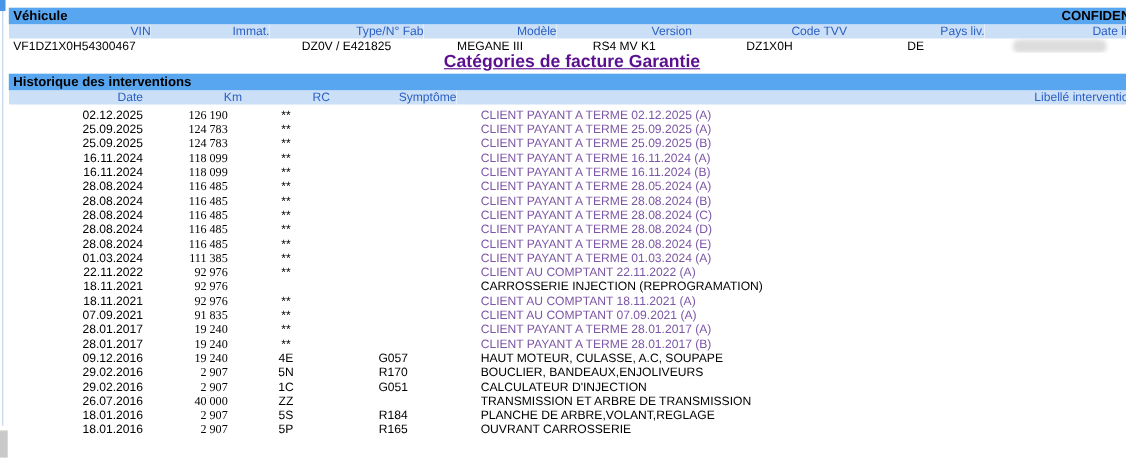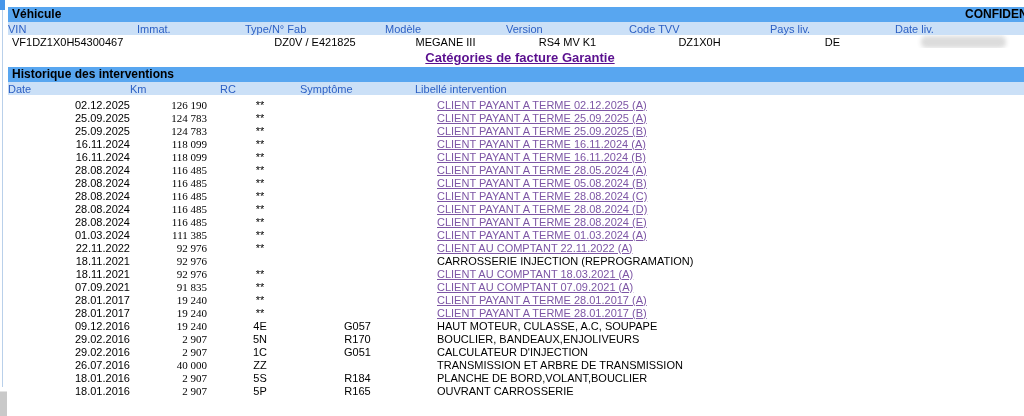--- a/index.html
+++ b/index.html
@@ -15,34 +15,34 @@
   
   .frag-topleft{position:absolute;left:0;top:0;width:5px;height:10px;background:#4796ea;}
   .frame-line{position:absolute;left:2px;top:10px;width:1px;height:377px;background:#b9d0ea;}
   .frame-scrollbar{position:absolute;left:0;top:391px;width:7px;height:25px;background:#c9c9c9;border-top:1px solid #e3e3e3;}
   .page{position:absolute;left:8px;top:7px;width:1024px;}
   .section-bar{position:relative;background:var(--bar-blue);height:15px;line-height:15px;
     font-size:12px;font-weight:bold;padding-left:4px;overflow:hidden;}
   .confid{position:absolute;left:957px;top:0;white-space:nowrap;font-size:12px;font-weight:bold;color:#000;}
   table{border-collapse:collapse;table-layout:fixed;width:1024px;}
   th,td{font-size:11px;font-weight:normal;white-space:nowrap;overflow:hidden;height:13px;padding:0;}
-  .hdr-row th{background:var(--light-blue);color:var(--head-text);text-align:left;}
+  .hdr-row th{background:var(--light-blue);color:var(--head-text);text-align:right;}
   .veh-vals td{text-align:center;}
   .veh-vals td.vin{text-align:left;padding-left:4px;}
   .redacted{display:inline-block;width:85px;height:12px;border-radius:5px;background:#dcdcdc;filter:blur(2px);vertical-align:middle;}
   .cat-row{height:13px;text-align:center;}
-  .cat-row a{font-size:13px;font-weight:bold;color:var(--cat-link);text-decoration:underline;cursor:pointer;}
+  .cat-row a{font-size:16px;font-weight:bold;color:var(--cat-link);text-decoration:underline;cursor:pointer;}
   .gap{height:6px;}
   .hist-gap{height:3px;}
   .col-date{text-align:right;padding-left:12px;}
   .col-km{text-align:right;padding-right:13px;font-family:Liberation Serif, serif;}
   .col-rc{text-align:center;}
   .col-sym{text-align:center;margin-top:21px;}
   .col-lib{text-align:left;padding-left:22px;}
-  .col-lib a{color:var(--link);text-decoration:underline;cursor:pointer;}
+  .col-lib a{color:var(--link);cursor:pointer;}
 </style>
 </head>
 <body>
 
 <div class="frag-topleft"></div>
 <div class="frame-line"></div>
 <div class="frame-scrollbar"></div>
 
 <div class="page">
 
@@ -157,21 +157,21 @@
           <td class="col-km">116 485</td>
           <td class="col-rc">**</td>
           <td class="col-sym"></td>
           <td class="col-lib"><a>CLIENT PAYANT A TERME 28.05.2024 (A)</a></td>
         </tr>
         <tr>
           <td class="col-date">28.08.2024</td>
           <td class="col-km">116 485</td>
           <td class="col-rc">**</td>
           <td class="col-sym"></td>
-          <td class="col-lib"><a>CLIENT PAYANT A TERME 05.08.2024 (B)</a></td>
+          <td class="col-lib"><a>CLIENT PAYANT A TERME 28.08.2024 (B)</a></td>
         </tr>
         <tr>
           <td class="col-date">28.08.2024</td>
           <td class="col-km">116 485</td>
           <td class="col-rc">**</td>
           <td class="col-sym"></td>
           <td class="col-lib"><a>CLIENT PAYANT A TERME 28.08.2024 (C)</a></td>
         </tr>
         <tr>
           <td class="col-date">28.08.2024</td>
@@ -206,21 +206,21 @@
           <td class="col-km">92 976</td>
           <td class="col-rc"></td>
           <td class="col-sym"></td>
           <td class="col-lib"><span>CARROSSERIE INJECTION (REPROGRAMATION)</span></td>
         </tr>
         <tr>
           <td class="col-date">18.11.2021</td>
           <td class="col-km">92 976</td>
           <td class="col-rc">**</td>
           <td class="col-sym"></td>
-          <td class="col-lib"><a>CLIENT AU COMPTANT 18.03.2021 (A)</a></td>
+          <td class="col-lib"><a>CLIENT AU COMPTANT 18.11.2021 (A)</a></td>
         </tr>
         <tr>
           <td class="col-date">07.09.2021</td>
           <td class="col-km">91 835</td>
           <td class="col-rc">**</td>
           <td class="col-sym"></td>
           <td class="col-lib"><a>CLIENT AU COMPTANT 07.09.2021 (A)</a></td>
         </tr>
         <tr>
           <td class="col-date">28.01.2017</td>
@@ -262,21 +262,21 @@
           <td class="col-km">40 000</td>
           <td class="col-rc">ZZ</td>
           <td class="col-sym"></td>
           <td class="col-lib"><span>TRANSMISSION ET ARBRE DE TRANSMISSION</span></td>
         </tr>
         <tr>
           <td class="col-date">18.01.2016</td>
           <td class="col-km">2 907</td>
           <td class="col-rc">5S</td>
           <td class="col-sym">R184</td>
-          <td class="col-lib"><span>PLANCHE DE BORD,VOLANT,BOUCLIER</span></td>
+          <td class="col-lib"><span>PLANCHE DE ARBRE,VOLANT,REGLAGE</span></td>
         </tr>
         <tr>
           <td class="col-date">18.01.2016</td>
           <td class="col-km">2 907</td>
           <td class="col-rc">5P</td>
           <td class="col-sym">R165</td>
           <td class="col-lib"><span>OUVRANT CARROSSERIE</span></td>
         </tr>
       </tbody>
   </table>

